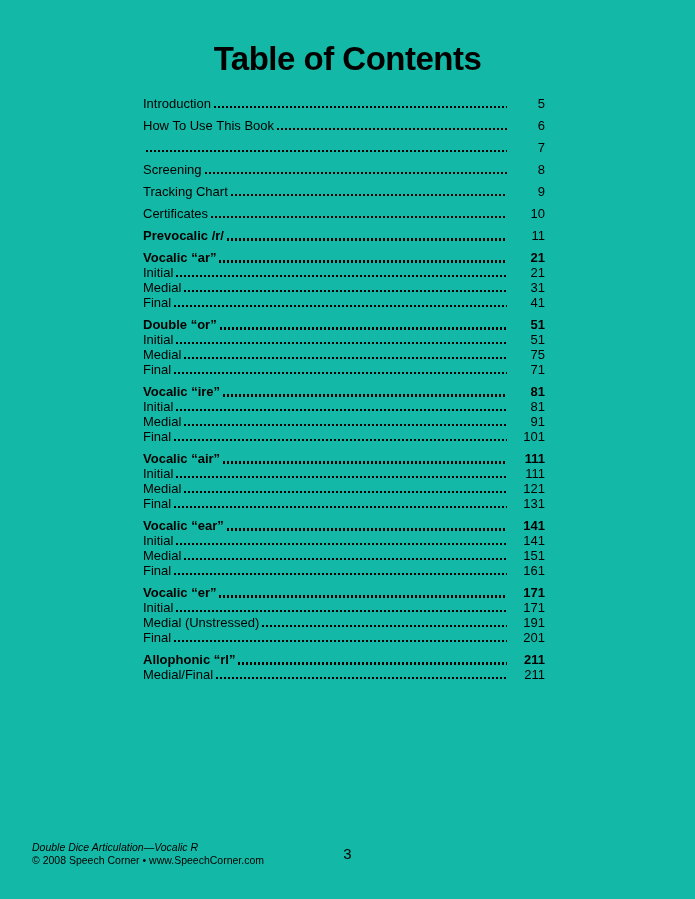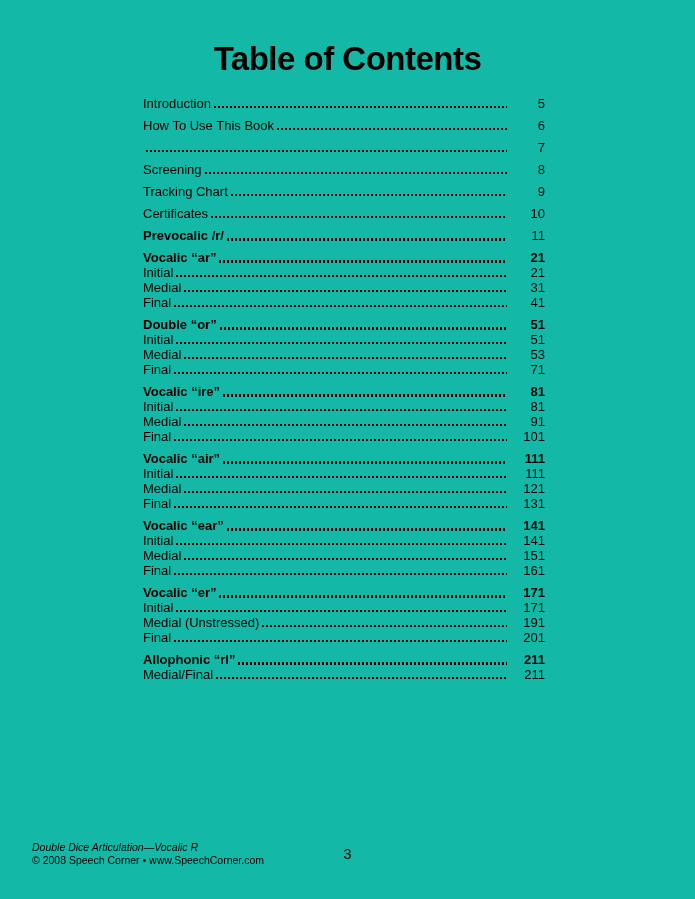--- a/index.html
+++ b/index.html
@@ -129,21 +129,21 @@
       <span class="pnum">51</span>
     </div>
       <div class="row">
       <span class="label">Initial</span>
       <span class="dots"></span>
       <span class="pnum">51</span>
     </div>
       <div class="row">
       <span class="label">Medial</span>
       <span class="dots"></span>
-      <span class="pnum">53</span>
+      <span class="pnum">75</span>
     </div>
       <div class="row">
       <span class="label">Final</span>
       <span class="dots"></span>
       <span class="pnum">71</span>
     </div>
       <div class="row gap lb pb">
       <span class="label">Vocalic “ire”</span>
       <span class="dots"></span>
       <span class="pnum">81</span>

